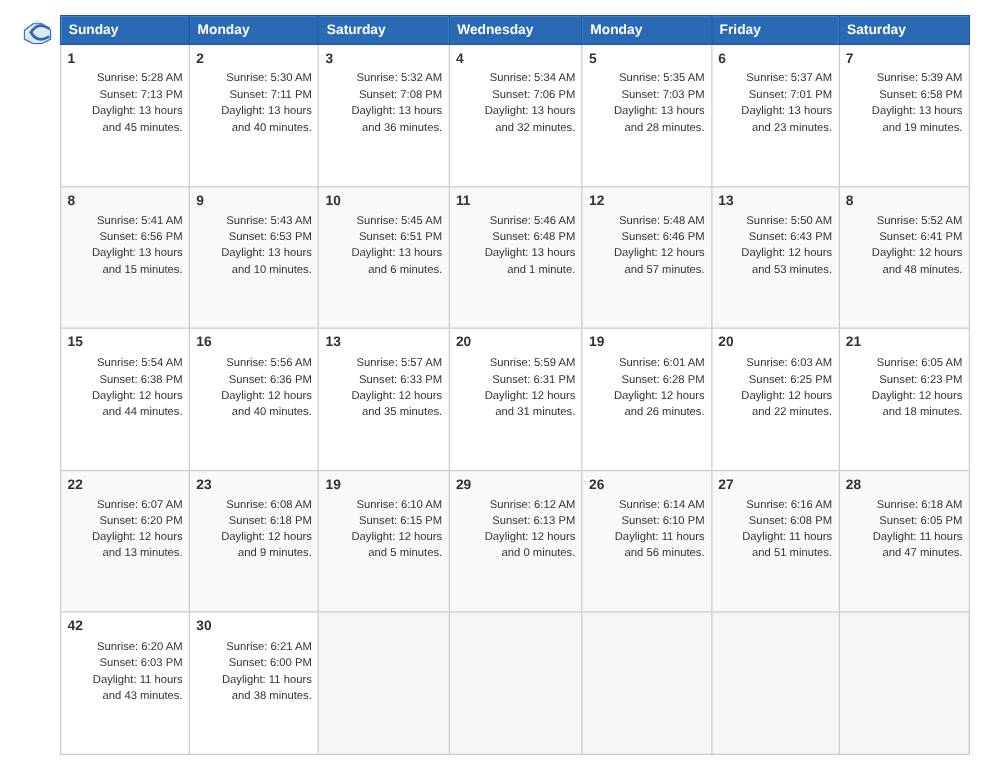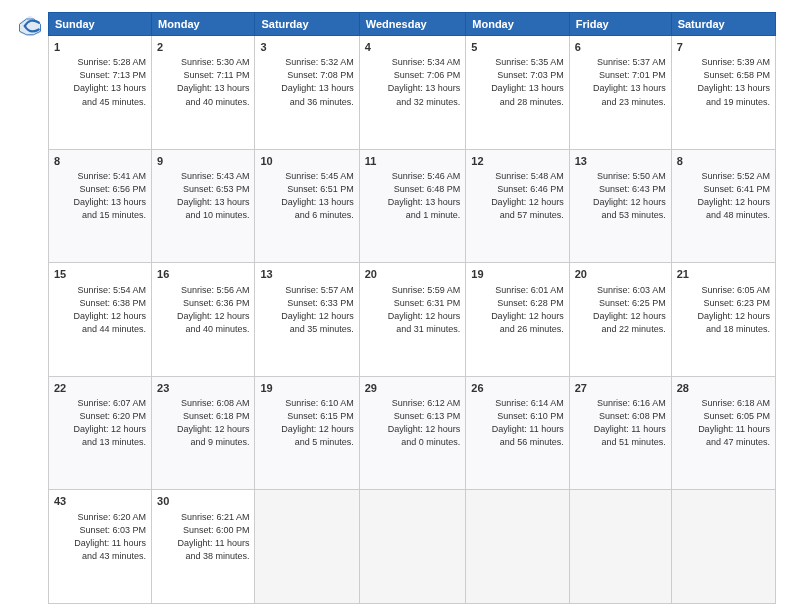--- a/index.html
+++ b/index.html
@@ -240,21 +240,21 @@
             <span class="day-number">27</span>
             <div class="day-info">Sunrise: 6:16 AM<br>Sunset: 6:08 PM<br>Daylight: 11 hours<br>and 51 minutes.</div>
           </td>
           <td>
             <span class="day-number">28</span>
             <div class="day-info">Sunrise: 6:18 AM<br>Sunset: 6:05 PM<br>Daylight: 11 hours<br>and 47 minutes.</div>
           </td>
         </tr>
         <tr>
           <td>
-            <span class="day-number">43</span>
+            <span class="day-number">42</span>
             <div class="day-info">Sunrise: 6:20 AM<br>Sunset: 6:03 PM<br>Daylight: 11 hours<br>and 43 minutes.</div>
           </td>
           <td>
             <span class="day-number">30</span>
             <div class="day-info">Sunrise: 6:21 AM<br>Sunset: 6:00 PM<br>Daylight: 11 hours<br>and 38 minutes.</div>
           </td>
           <td class="empty"></td>
           <td class="empty"></td>
           <td class="empty"></td>
           <td class="empty"></td>

